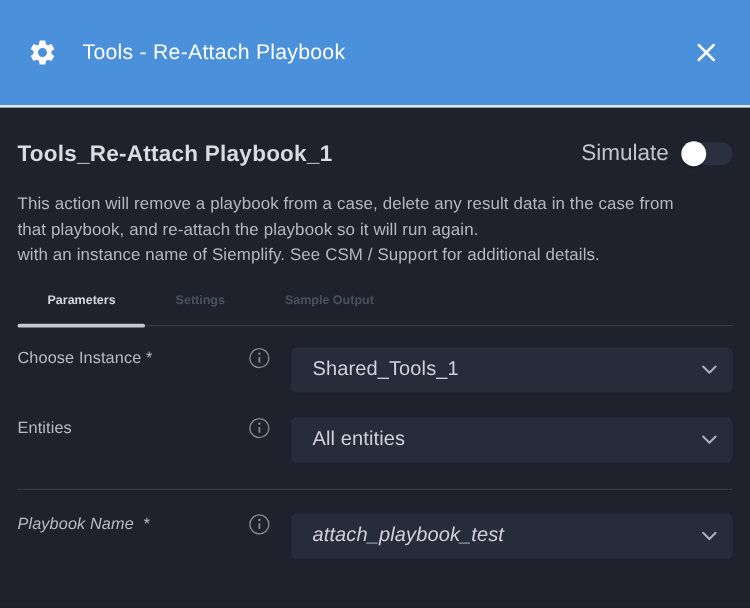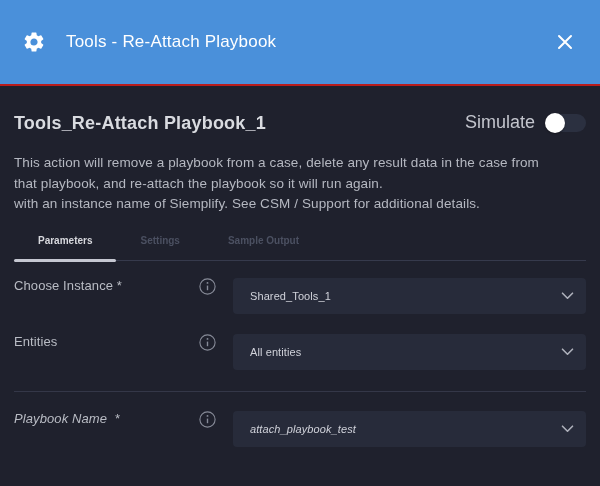--- a/index.html
+++ b/index.html
@@ -12,21 +12,21 @@
   .modal {
     width: 600px; height: 486px;
     background: #1f212d;
     display: flex; flex-direction: column;
   }
 
   
   .modal-header {
     height: 86px; flex: none;
     background: #4a90da;
-    border-bottom: 2px solid #b91c1c;
+    border-bottom: 2px solid #e5e5e5;
     display: flex; align-items: center;
     padding: 0 22px;
   }
   .gear-wrap { width: 24px; height: 24px; flex: none; display: flex; }
   .modal-title {
     color: #ffffff; font-size: 17px; font-weight: 400;
     margin-left: 20px; letter-spacing: .2px;
   }
   .close-btn {
     margin-left: auto; width: 26px; height: 26px;
@@ -86,21 +86,21 @@
     width: 185px; flex: none;
     font-size: 13px; color: #b9bcc4; white-space: pre; letter-spacing: .1px;
   }
   .info-icon { width: 17px; height: 17px; flex: none; display: flex; }
   .select-box {
     flex: 1; margin-left: 17px; height: 36px;
     background: #272b3a; border-radius: 4px;
     display: flex; align-items: center;
     padding: 0 12px 0 17px; cursor: pointer;
   }
-  .select-value { font-size: 11px; color: #d0d2da; letter-spacing: .1px; }
+  .select-value { font-size: 16px; color: #d0d2da; letter-spacing: .1px; }
   .select-chevron { margin-left: auto; display: flex; flex: none; }
   .divider { border: none; border-top: 1px solid #343748; margin: 21px 0 19px; }
 </style>
 </head>
 <body>
 
 <div class="modal">
 
   <div class="modal-header">
     <span class="gear-wrap">

